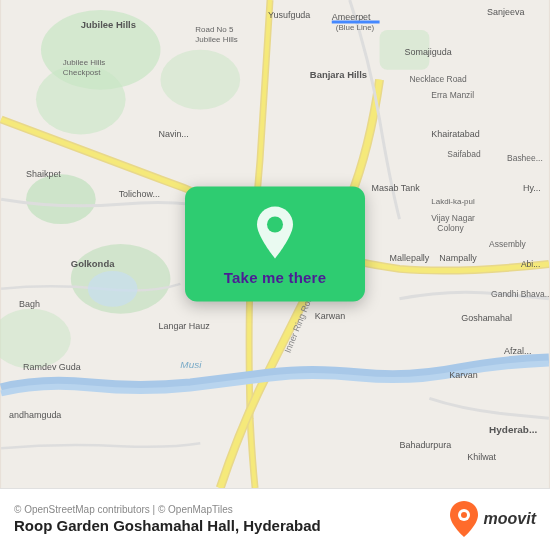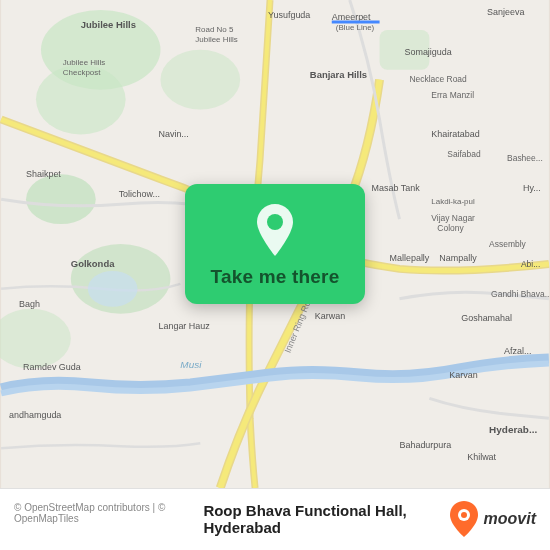--- a/index.html
+++ b/index.html
@@ -52,40 +52,40 @@
       box-shadow: 0 4px 16px rgba(0,0,0,0.25);
     }
 
     #cta-icon {
       width: 48px;
       height: 56px;
       margin-bottom: 8px;
     }
 
     #cta-label {
-      color: #14532d;
-      font-size: 19px;
+      color: #4c1d95;
+      font-size: 15px;
       font-weight: 600;
       text-align: left;
       letter-spacing: 0.2px;
     }
 
     #bottom-bar {
       background: #fff;
       padding: 8px 14px 10px;
       border-top: 1px solid #e0e0e0;
       display: flex;
       align-items: center;
       justify-content: space-between;
       min-height: 62px;
     }
 
     #bottom-left {
       display: flex;
-      flex-direction: row;
+      flex-direction: column;
       gap: 2px;
     }
 
     #attribution {
       font-size: 10px;
       color: #888;
     }
 
     #place-name {
       font-size: 15px;
@@ -244,21 +244,21 @@
 
         <circle cx="24" cy="20" r="8" fill="#2ecc71"></circle>
       </svg>
       <span id="cta-label">Take me there</span>
     </div>
   </div>
 
   <div id="bottom-bar">
     <div id="bottom-left">
       <span id="attribution">© OpenStreetMap contributors | © OpenMapTiles</span>
-      <span id="place-name">Roop Bhava Functional Hall, Hyderabad</span>
+      <span id="place-name">Roop Garden Goshamahal Hall, Hyderabad</span>
     </div>
     <div id="moovit-logo">
 
       <svg id="moovit-icon" viewBox="0 0 32 38" xmlns="http://www.w3.org/2000/svg">
         <path d="M16 1 C8 1 2 7 2 15 C2 25 16 37 16 37 C16 37 30 25 30 15 C30 7 24 1 16 1 Z" fill="#FF6B2B"></path>
         <circle cx="16" cy="15" r="6" fill="white"></circle>
         <circle cx="16" cy="15" r="3" fill="#FF6B2B"></circle>
       </svg>
       <span id="moovit-text" style="font-size:16px; font-weight:800; color:#333; font-style:italic; font-family:Arial;">moovit</span>
     </div>

